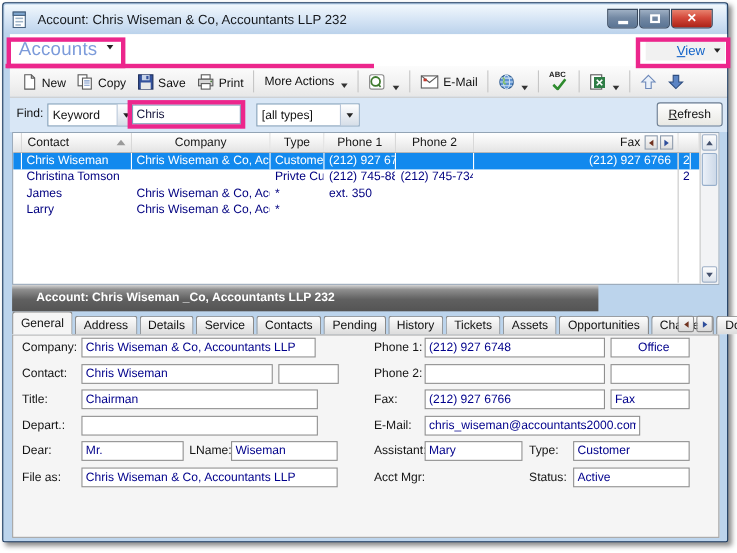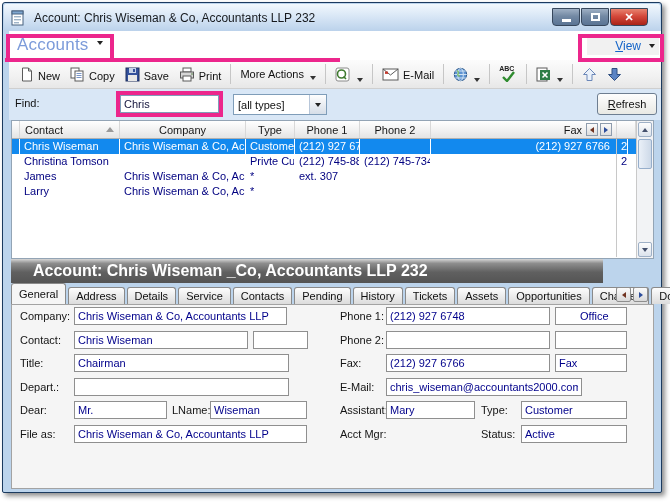--- a/index.html
+++ b/index.html
@@ -106,23 +106,23 @@
   #sb-up{top:1px;}
   #sb-down{bottom:1px;}
   .tri-u{width:0;height:0;border-left:3px solid transparent;border-right:3px solid transparent;
          border-bottom:4px solid #44506C;}
   .tri-d{width:0;height:0;border-left:3px solid transparent;border-right:3px solid transparent;
          border-top:4px solid #44506C;}
   #sb-thumb{position:absolute;left:1px;top:18px;width:14px;height:30px;
             background:linear-gradient(90deg,#EAF0F8,#CDD9E8);border:1px solid #96AECB;border-radius:2px;}
 
   
-  #detail-header{position:absolute;left:8px;top:256px;width:592px;height:24px;
+  #detail-header{position:absolute;left:8px;top:256px;width:533px;height:24px;
                  background:linear-gradient(180deg,#D6D6D6 0%,#8E8E8E 18%,#606060 55%,#545454 100%);
-                 color:#fff;font-weight:bold;font-size:16px;line-height:24px;padding-left:22px;
+                 color:#fff;font-weight:bold;font-size:11px;line-height:24px;padding-left:22px;
                  white-space:nowrap;}
   #tabrow{position:absolute;left:8px;top:281px;width:643px;height:20px;display:flex;
           align-items:flex-end;z-index:2;}
   .tab{height:17px;line-height:16px;padding:0 7px;font-size:11px;color:#101010;
        background:linear-gradient(180deg,#FDFDFD,#DCDCDC);border:1px solid #8A8A8A;border-bottom:none;
        border-radius:3px 3px 0 0;margin-right:2px;white-space:nowrap;flex:none;}
   .tab.active{height:21px;line-height:20px;background:#F5F5F5;position:relative;z-index:3;}
   #tab-arrows{position:absolute;right:6px;top:3px;display:flex;gap:2px;}
   .mini-btn2{width:15px;height:15px;background:linear-gradient(180deg,#FBFBFB,#D9D9D9);
              border:1px solid #8E8E8E;border-radius:2px;display:flex;align-items:center;justify-content:center;}
@@ -263,20 +263,26 @@
       </div>
       <div class="tbtn">
         <svg width="15" height="15" viewBox="0 0 15 15">
             <path d="M7.5 13.5l-6-6h3.5v-6h5v6h3.5z" fill="#5B84C4" stroke="#2F4E80"></path>
           </svg>
       </div>
     </div>
 
     <div id="findrow">
       <span id="find-label">Find:</span>
+      <div class="combo" id="combo-field">
+        <span>Keyword</span>
+        <span class="dd">
+            <span class="caret"></span>
+          </span>
+      </div>
       <div class="combo" id="combo-type">
         <span>[all types]</span>
         <span class="dd">
             <span class="caret"></span>
           </span>
       </div>
       <div id="refresh-btn">
         <span>Refresh</span>
       </div>
     </div>
@@ -333,21 +339,21 @@
           <div class="tc c4">(212) 745-8832</div>
           <div class="tc c5">(212) 745-7345</div>
           <div class="tc c6" style="text-align:left;"></div>
           <div class="tc c7">2</div>
         </div>
         <div class="trow">
           <div class="tc c0"></div>
           <div class="tc c1">James</div>
           <div class="tc c2">Chris Wiseman &amp; Co, Accountant</div>
           <div class="tc c3">*</div>
-          <div class="tc c4">ext. 307</div>
+          <div class="tc c4">ext. 350</div>
           <div class="tc c5"></div>
           <div class="tc c6"></div>
           <div class="tc c7"></div>
         </div>
         <div class="trow">
           <div class="tc c0"></div>
           <div class="tc c1">Larry</div>
           <div class="tc c2">Chris Wiseman &amp; Co, Accountant</div>
           <div class="tc c3">*</div>
           <div class="tc c4"></div>

